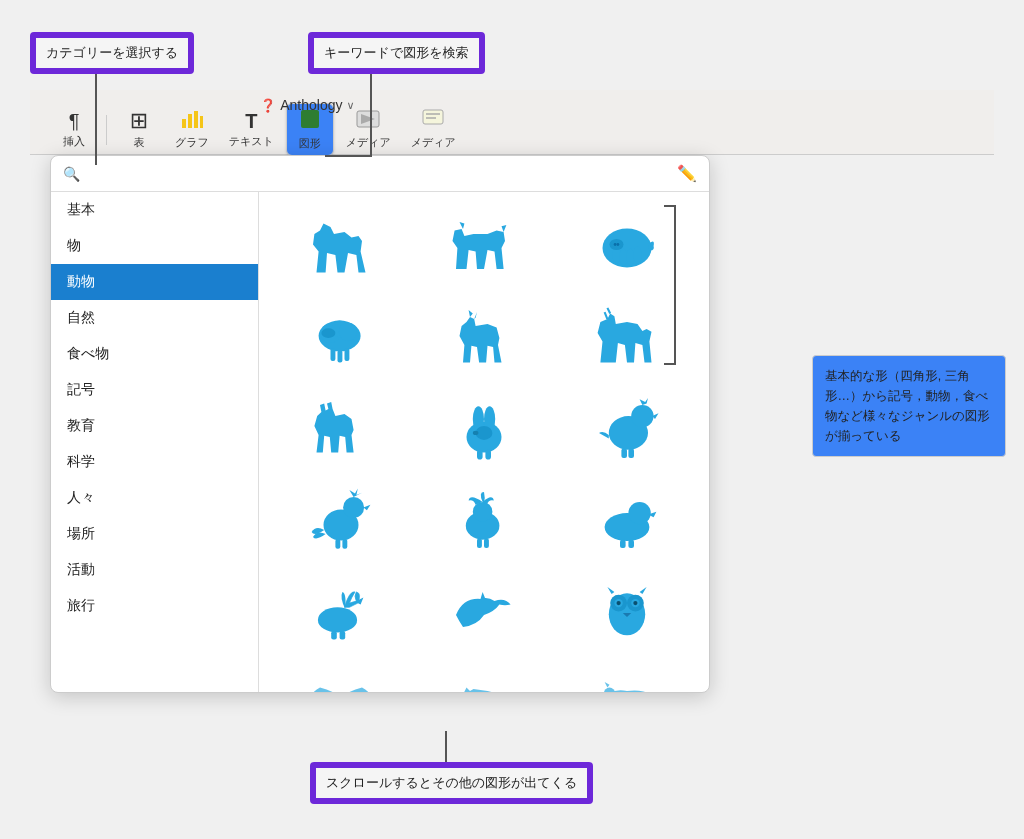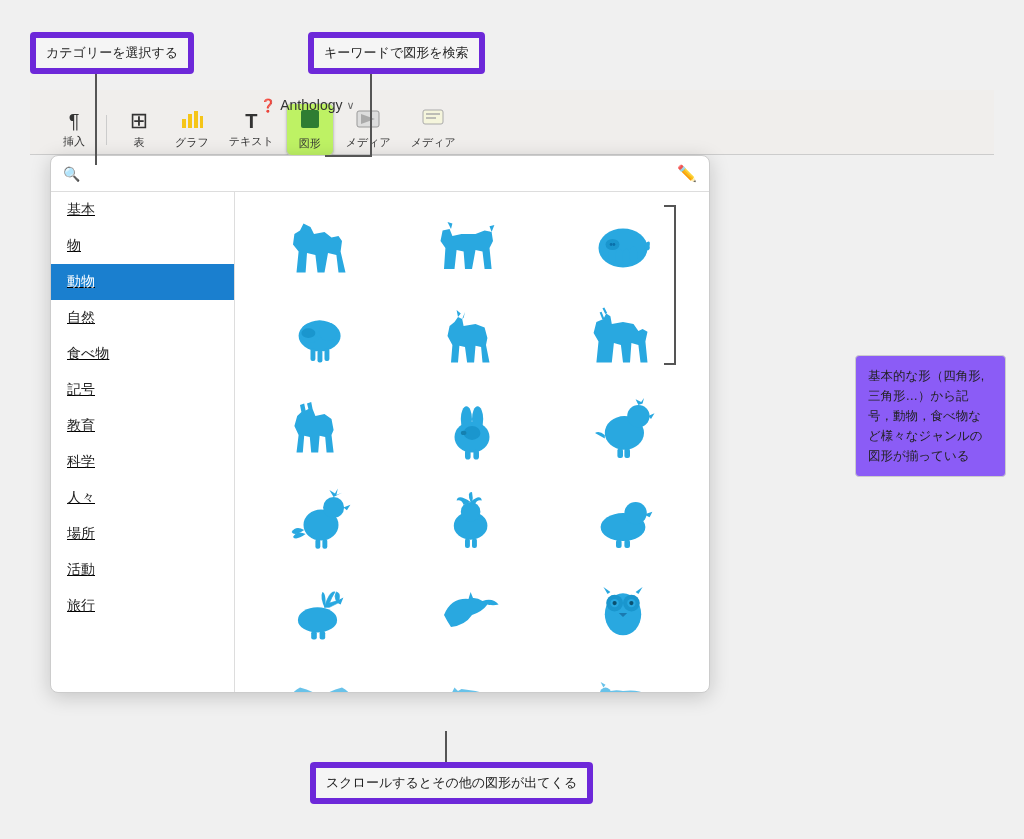--- a/index.html
+++ b/index.html
@@ -39,21 +39,21 @@
       gap: 3px;
       min-width: 48px;
     }
 
     .toolbar-btn .tb-icon {
       font-size: 20px;
       line-height: 1;
     }
 
     .toolbar-btn.active-tb {
-      background: #bef264;
+      background: #3b82f6;
       border: 1px solid #ccc;
       box-shadow: 0 1px 3px rgba(0,0,0,0.15);
     }
 
     .toolbar-separator {
       width: 1px;
       height: 30px;
       background: #ccc;
       margin: 0 4px;
     }
@@ -105,25 +105,24 @@
     .search-icon { color: #aaa; font-size: 14px; }
     .pencil-icon { color: #aaa; font-size: 16px; margin-left: auto; cursor: pointer; }
 
     .panel-body {
       display: flex;
       height: 500px;
     }
 
     
     .category-list {
-      width: 184px;
+      width: 208px;
       border-right: 1px solid #ddd;
       overflow-y: auto;
       flex-shrink: 0;
-      text-decoration: underline;
     }
     .category-item {
       padding: 9px 16px;
       font-size: 14px;
       color: #222;
       cursor: pointer;
       border-radius: 0;
     }
     .category-item.selected {
       background: #1a7fcf;
@@ -151,29 +150,29 @@
 
     .shape-cell svg {
       width: 70px;
       height: 70px;
       fill: #29a8e0;
     }
 
     
     .callout-box {
       position: absolute;
-      background: #8b5cf6;
+      background: #3b82f6;
       border: 1px solid #ccc;
       border-radius: 4px;
       padding: 10px 12px;
       font-size: 12.5px;
       color: #222;
       line-height: 1.6;
       z-index: 10;
-      width: 151px;
+      width: 194px;
     }
   </style>
 </head>
 <body>
 
 <div class="annotation-label" style="top:32px; left:30px;">カテゴリーを選択する</div>
 
 <div style="position:absolute;top:62px;left:95px;width:1.5px;height:95px;background:#555;z-index:9;"></div>
 <div style="position:absolute;top:155px;left:95px;width:1.5px;height:10px;background:#555;z-index:9;"></div>
 

